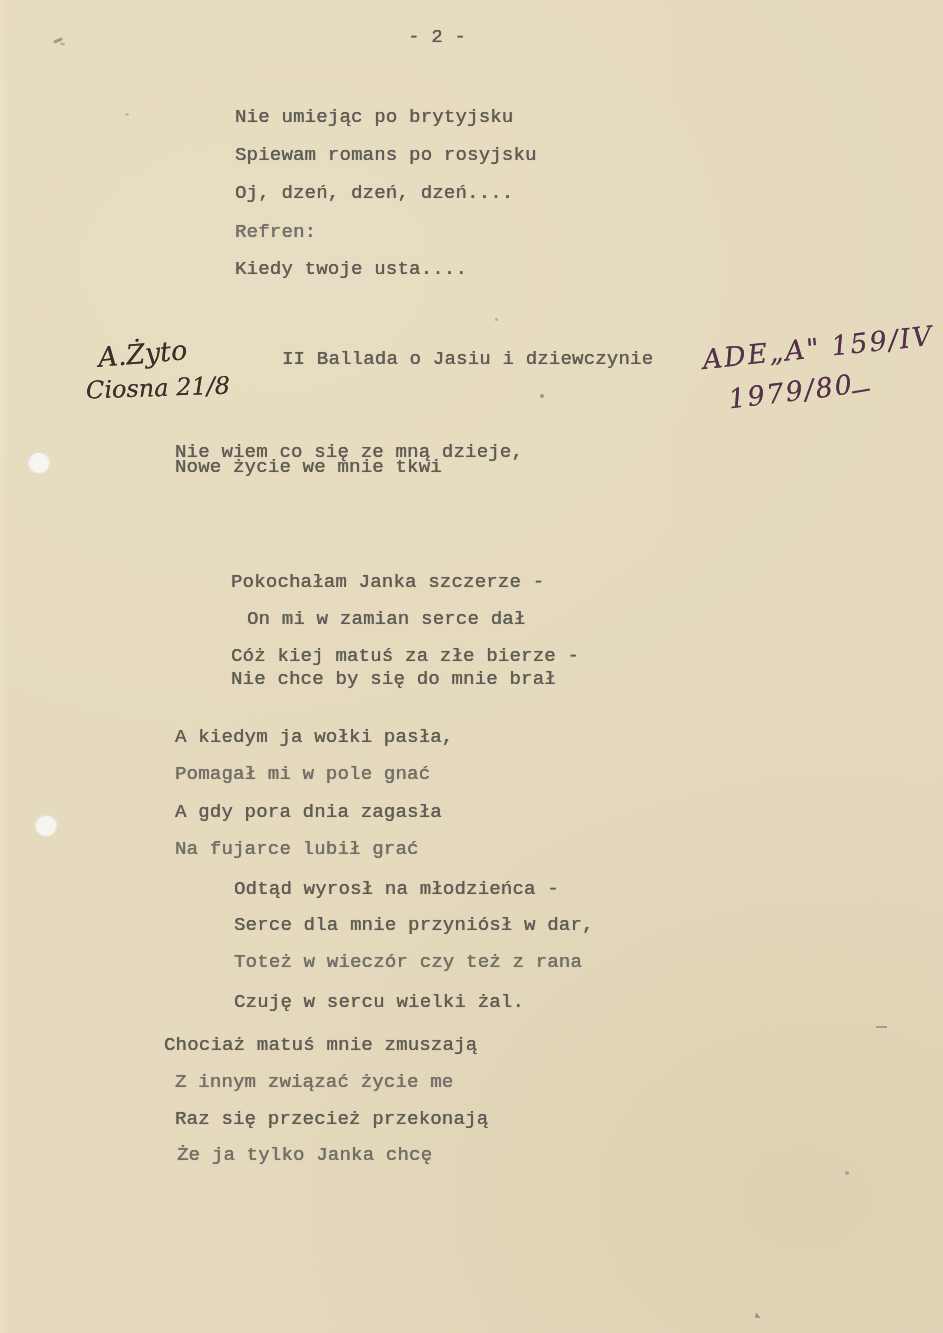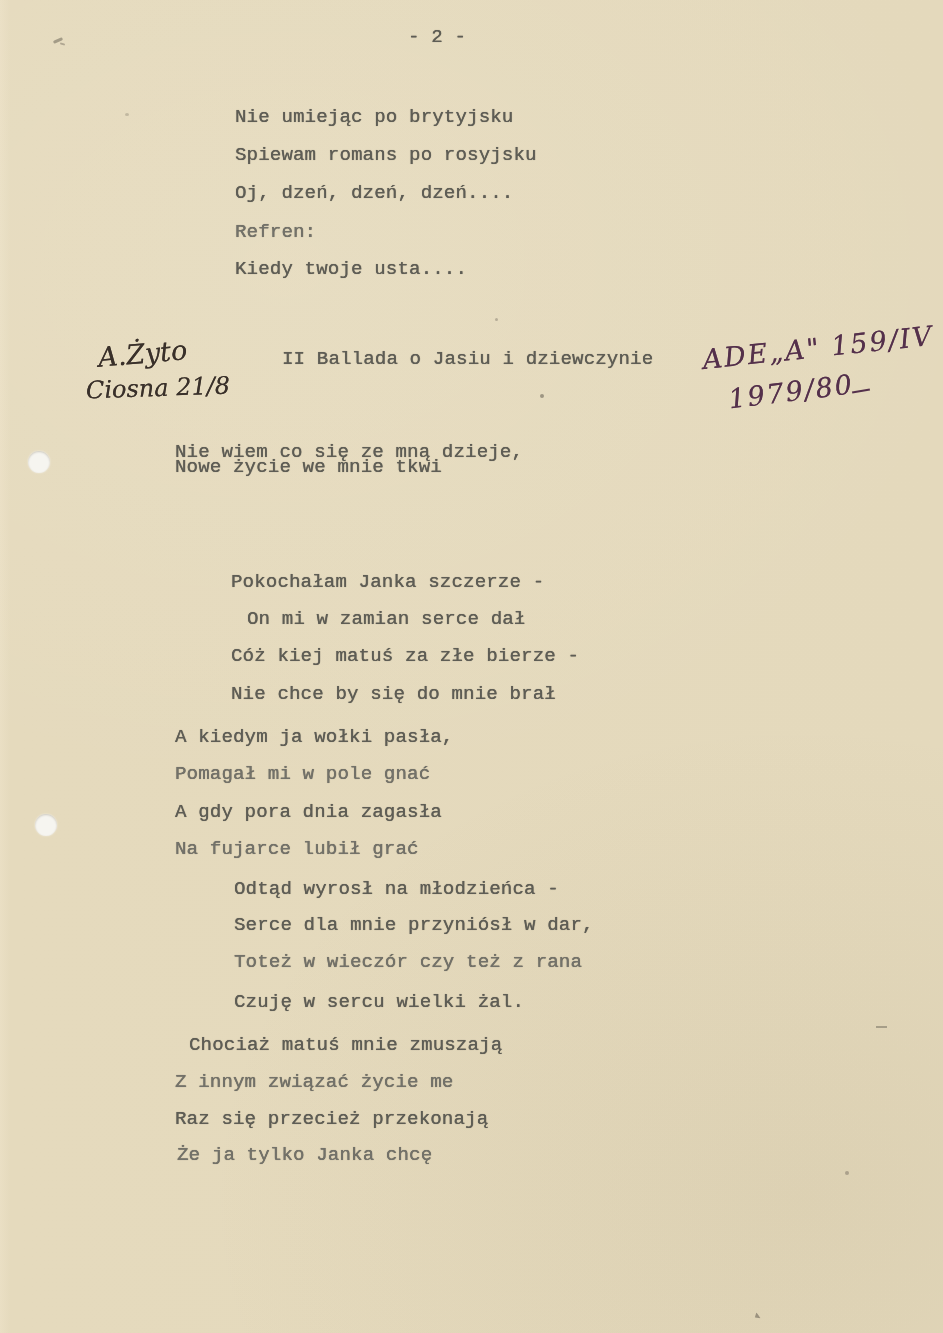--- a/index.html
+++ b/index.html
@@ -67,33 +67,33 @@
   <div class="ink-dash" style="left:852px; top:390px; width:18px; height:2px; transform:rotate(-10deg);"></div>
 
   <div class="tw" style="left:282px; top:348px;">II Ballada o Jasiu i dziewczynie</div>
 
   <div class="tw" style="left:175px; top:441px;">Nie wiem co się ze mną dzieje,</div>
   <div class="tw" style="left:175px; top:456px;">Nowe życie we mnie tkwi</div>
 
   <div class="tw" style="left:231px; top:571px;">Pokochałam Janka szczerze -</div>
   <div class="tw" style="left:247px; top:608px;text-align:center;">On mi w zamian serce dał</div>
   <div class="tw" style="left:231px; top:645px;">Cóż kiej matuś za złe bierze -</div>
-  <div class="tw" style="left:231px; top:683px;">Nie chce by się do mnie brał</div>
+  <div class="tw" style="left:231px; top:668px;">Nie chce by się do mnie brał</div>
 
   <div class="tw" style="left:175px; top:726px;">A kiedym ja wołki pasła,</div>
   <div class="tw faded" style="left:175px; top:763px;">Pomagał mi w pole gnać</div>
   <div class="tw" style="left:175px; top:801px;">A gdy pora dnia zagasła</div>
   <div class="tw faded" style="left:175px; top:838px;">Na fujarce lubił grać</div>
 
   <div class="tw" style="left:234px; top:878px;">Odtąd wyrosł na młodzieńca -</div>
   <div class="tw" style="left:234px; top:914px;">Serce dla mnie przyniósł w dar,</div>
   <div class="tw faded" style="left:234px; top:951px;">Toteż w wieczór czy też z rana</div>
   <div class="tw" style="left:234px; top:991px;">Czuję w sercu wielki żal.</div>
 
-  <div class="tw" style="left:189px; top:1034px;">Chociaż matuś mnie zmuszają</div>
+  <div class="tw" style="left:164px; top:1034px;">Chociaż matuś mnie zmuszają</div>
   <div class="tw faded" style="left:175px; top:1071px;">Z innym związać życie me</div>
   <div class="tw" style="left:175px; top:1108px;">Raz się przecież przekonają</div>
   <div class="tw faded" style="left:177px; top:1144px;">Że ja tylko Janka chcę</div>
 
   <div class="speck" style="left:53px; top:39px; width:10px; height:3px; border-radius:2px; transform:rotate(-25deg); opacity:.55;"></div>
   <div class="speck" style="left:60px; top:43px; width:5px; height:2px; border-radius:2px; transform:rotate(15deg); opacity:.45;"></div>
   <div class="speck" style="left:540px; top:394px; width:4px; height:4px; border-radius:50%; opacity:.6;"></div>
   <div class="speck" style="left:495px; top:318px; width:3px; height:3px; border-radius:50%; opacity:.4;"></div>
   <div class="speck" style="left:876px; top:1026px; width:11px; height:2px; opacity:.5;"></div>
   <div class="speck" style="left:845px; top:1171px; width:4px; height:4px; border-radius:50%; opacity:.45;"></div>

